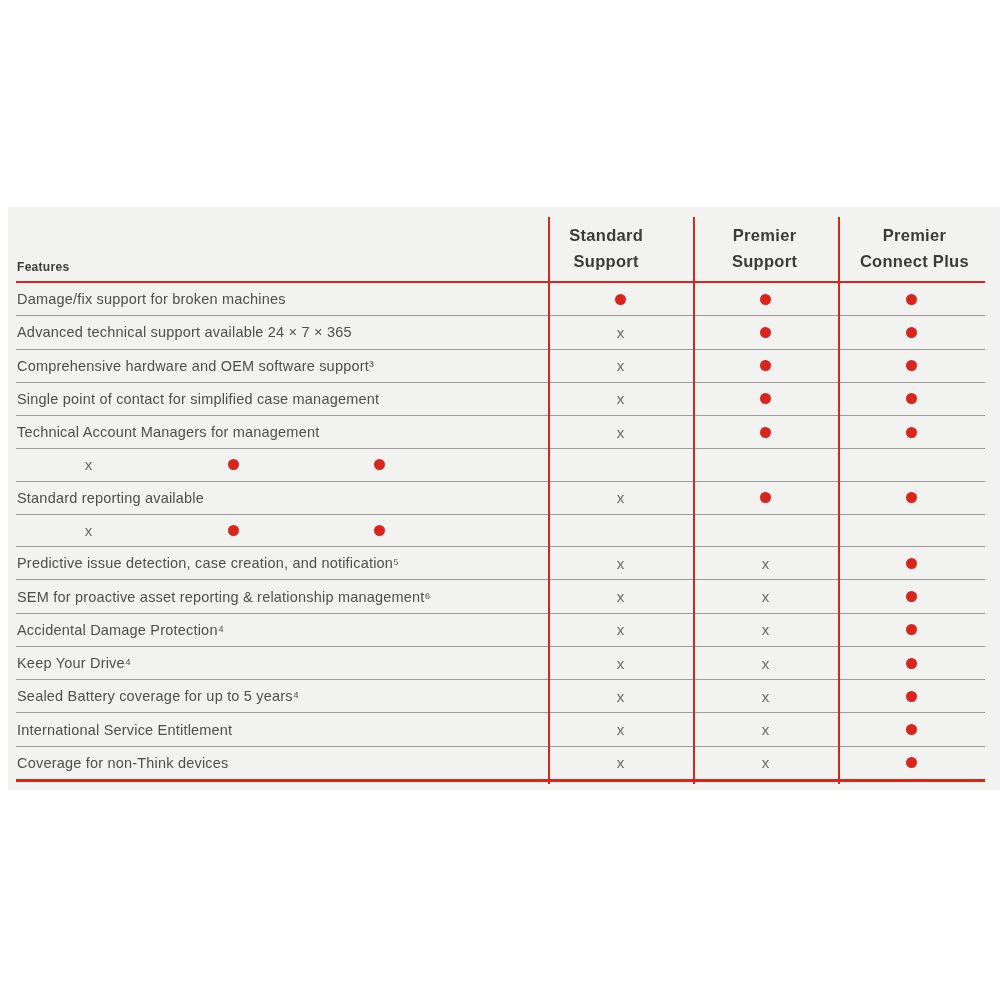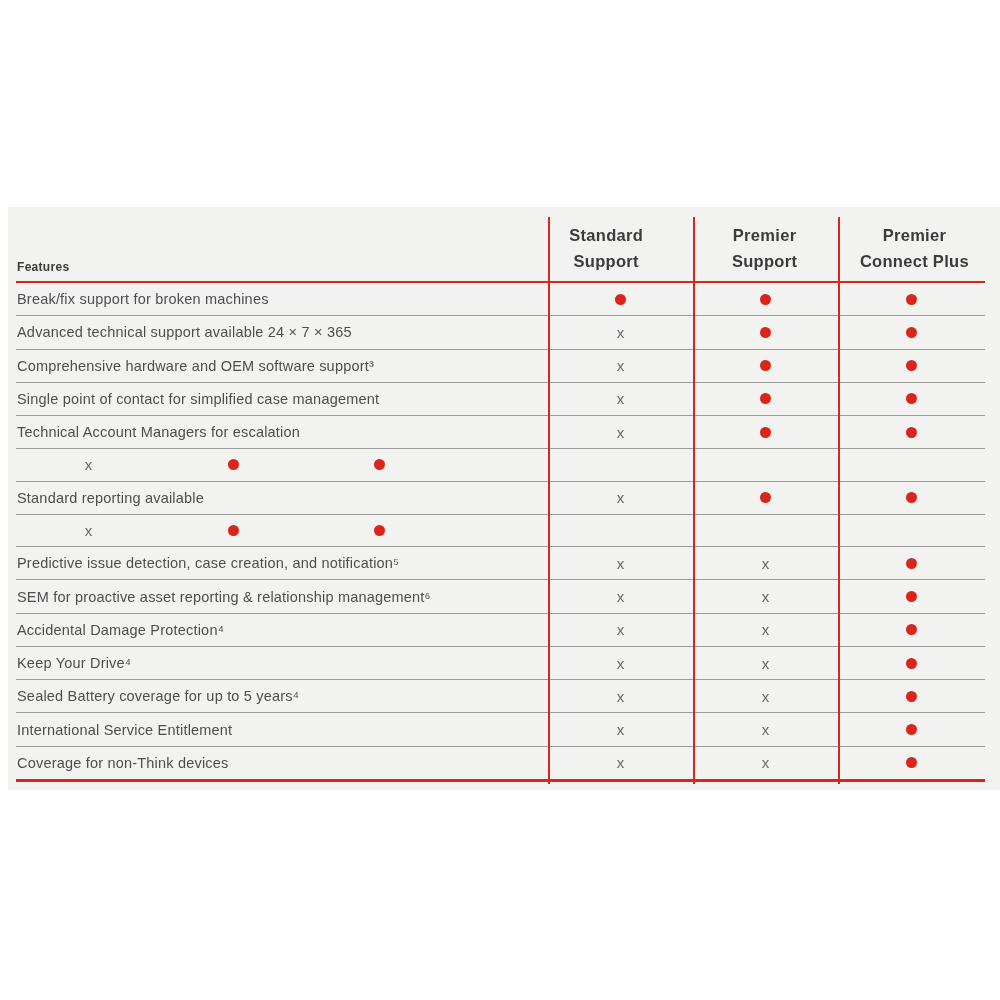--- a/index.html
+++ b/index.html
@@ -120,21 +120,21 @@
       </div>
 
       <div class="plan-head last">
         <div>Premier</div>
         <div>Connect Plus</div>
       </div>
     </div>
 
     <div class="rows">
         <div class="row">
-          <div class="cell-feature">Break/fix support for broken machines</div>
+          <div class="cell-feature">Damage/fix support for broken machines</div>
           <div class="cell-mark">
             <span class="dot"></span>
           </div>
           <div class="cell-mark">
             <span class="dot"></span>
           </div>
           <div class="cell-mark last">
             <span class="dot"></span>
           </div>
         </div>
@@ -168,21 +168,21 @@
             <span class="xmark">x</span>
           </div>
           <div class="cell-mark">
             <span class="dot"></span>
           </div>
           <div class="cell-mark last">
             <span class="dot"></span>
           </div>
         </div>
         <div class="row">
-          <div class="cell-feature">Technical Account Managers for escalation</div>
+          <div class="cell-feature">Technical Account Managers for management</div>
           <div class="cell-mark">
             <span class="xmark">x</span>
           </div>
           <div class="cell-mark">
             <span class="dot"></span>
           </div>
           <div class="cell-mark last">
             <span class="dot"></span>
           </div>
         </div>

